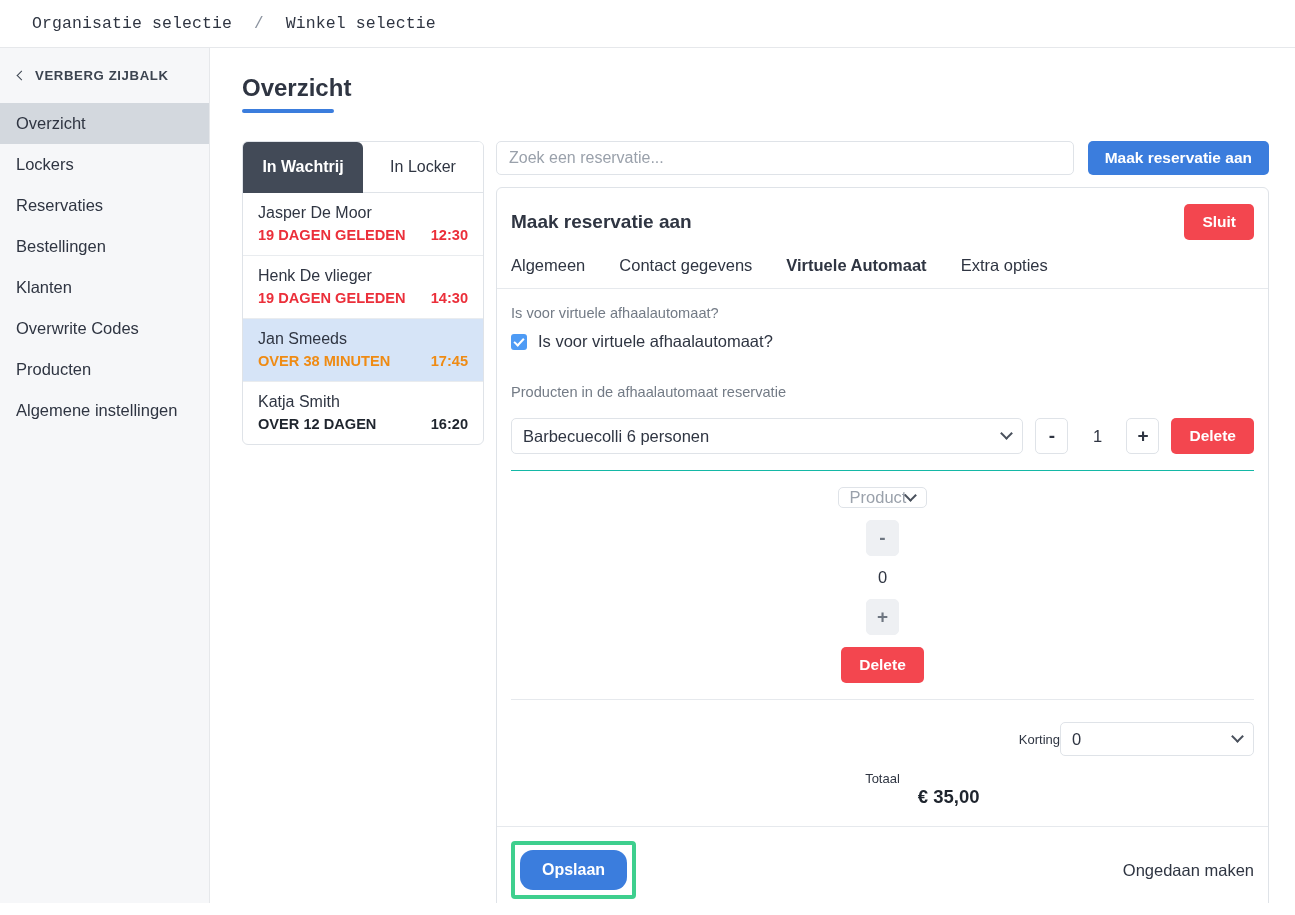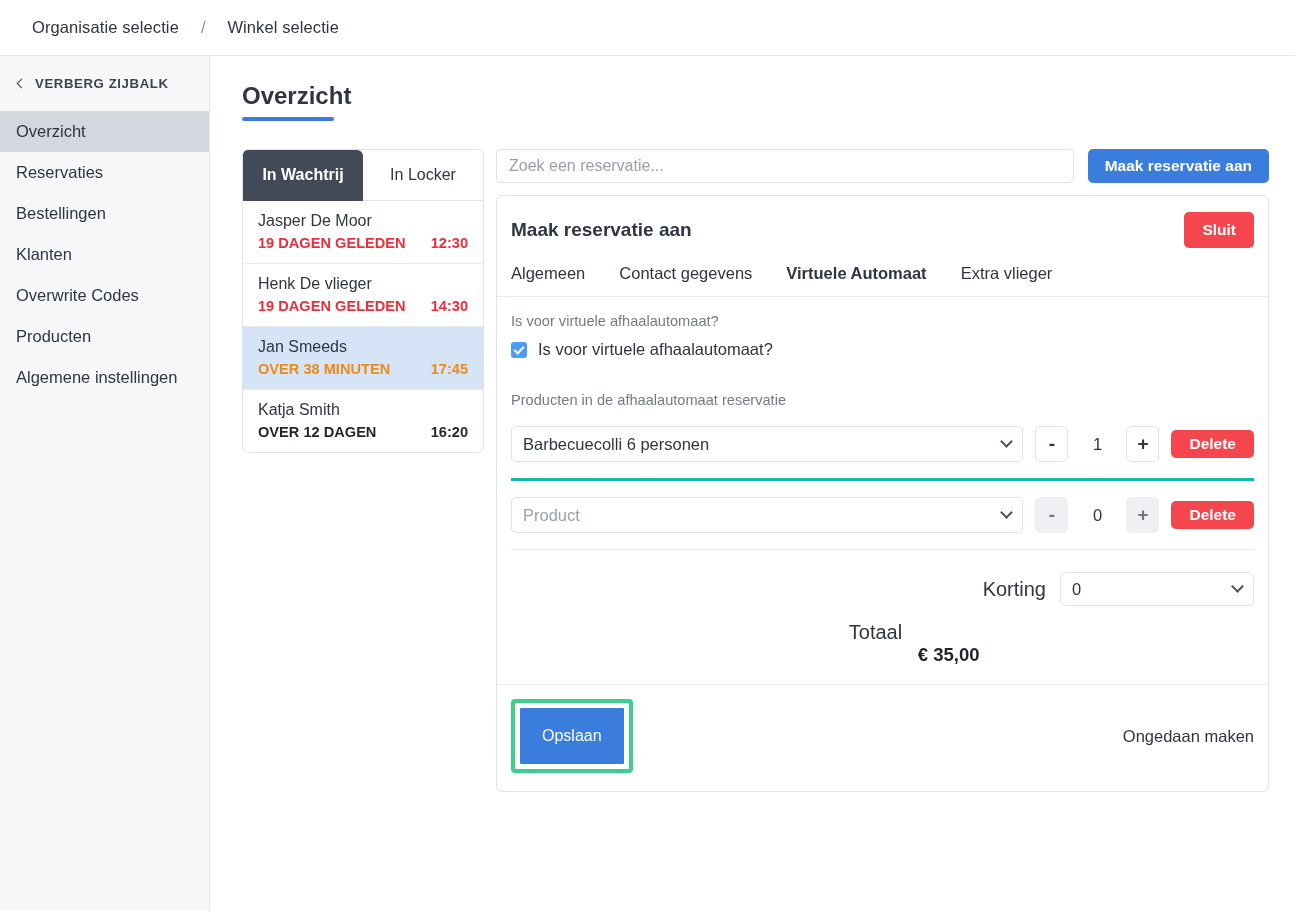--- a/index.html
+++ b/index.html
@@ -6,25 +6,26 @@
   html, body {
     width: 1295px; height: 915px;
     font-family: "Liberation Sans", sans-serif;
     background: #ffffff;
     color: #2f3542;
     overflow: hidden;
   }
 
   
   .topbar {
-    height: 56px;
+    height: 48px;
     display: flex; align-items: center;
     padding: 0 24px 0 32px;
     border-bottom: 1px solid #e6e8eb;
     background: #fff;
+    font-family: Liberation Mono, monospace;
   }
   .crumb {
     font-size: 16.5px; color: #2f3542; letter-spacing: .1px;
   }
   .crumb-sep { color: #8a929e; margin: 0 22px; font-size: 16px; }
   .topbar-right { margin-left: auto; display: flex; align-items: center; gap: 14px; }
   .doc-btn {
     border: 1px solid #d8dce1; border-radius: 5px;
     background: #fff; color: #2f3542;
     font-size: 15.5px; padding: 8px 16px;
@@ -156,21 +157,21 @@
     content: ""; position: absolute;
     left: 5px; top: 2px; width: 4px; height: 8px;
     border: solid #fff; border-width: 0 2px 2px 0;
     transform: rotate(43deg);
   }
   .check-label { font-size: 16.5px; color: #2f3542; }
 
   .section-label { font-size: 14.6px; color: #737b86; margin: 33px 0 12px 0; }
 
   .prod-row { display: flex; align-items: center; gap: 12px; padding: 6px 0 16px 0; }
-  .prod-row + .prod-row { border-top: 3px solid #14b8a6; padding-top: 16px; }
+  .prod-row + .prod-row { border-top: 1px solid #14b8a6; padding-top: 16px; flex-direction: column; }
   .select-box {
     flex: 1; height: 36px; min-width: 0;
     border: 1px solid #dfe3e8; border-radius: 5px; background: #fff;
     display: flex; align-items: center; padding: 0 11px;
     font-size: 16.5px; color: #2f3542; cursor: pointer;
   }
   .select-box.placeholder { color: #9aa1ab; }
   .chev-down {
     margin-left: auto; width: 9px; height: 9px;
     border-right: 2px solid #49505c; border-bottom: 2px solid #49505c;
@@ -181,68 +182,69 @@
     border: 1px solid #dfe3e8; background: #fff;
     font-size: 19px; font-weight: 700; color: #2f3542;
     font-family: inherit; cursor: pointer;
     display: flex; align-items: center; justify-content: center;
   }
   .step-btn.disabled { background: #eef0f3; border-color: #eef0f3; color: #6e7681; }
   .qty { width: 34px; text-align: center; font-size: 16.5px; color: #2f3542; }
   .del-btn {
     background: #f3464f; color: #fff; border: none; border-radius: 5px;
     font-size: 15.5px; font-weight: 600; font-family: inherit;
-    padding: 0 18px; height: 28px; cursor: pointer;
+    padding: 0 18px; height: 36px; cursor: pointer;
   }
 
   .totals { border-top: 1px solid #e6e9ed; padding: 22px 0 18px 0; }
   .tot-line { display: flex; align-items: center; justify-content: flex-end; }
-  .tot-label { font-size: 20px; color: #2f3542; margin-right: 14px; }
+  .tot-label { font-size: 13px; color: #2f3542; }
   .korting-select {
     width: 194px; height: 34px;
     border: 1px solid #dfe3e8; border-radius: 5px; background: #fff;
     display: flex; align-items: center; padding: 0 11px;
     font-size: 16.5px; color: #2f3542; cursor: pointer;
   }
   .tot-line.amount { margin-top: 15px; flex-direction: column; }
   .tot-value { font-size: 18.5px; font-weight: 700; color: #1f252e; width: 194px; text-align: right; }
 
   .fp-foot {
     border-top: 1px solid #e6e9ed;
     padding: 14px 14px 18px 14px;
     display: flex; align-items: center;
   }
   .save-wrap {
     border: 4px solid #3ecf8e; border-radius: 4px;
     padding: 5px; display: inline-flex;
   }
   .save-btn {
-    background: #3b7ddd; color: #fff; border: none; border-radius: 1px;
-    font-size: 16px; font-weight: 400; font-family: inherit;
-    padding: 19px 22px; cursor: pointer;
+    background: #3b7ddd; color: #fff; border: none; border-radius: 13px;
+    font-size: 16px; font-weight: 700; font-family: inherit;
+    padding: 11px 22px; cursor: pointer;
   }
   .undo-link { margin-left: auto; font-size: 16.5px; color: #2f3542; cursor: pointer; }
 </style>
 </head>
 <body>
 
 <div class="topbar">
   <span class="crumb">Organisatie selectie</span>
   <span class="crumb-sep">/</span>
   <span class="crumb">Winkel selectie</span>
 </div>
 
 <div class="shell">
 
   <div class="sidebar">
     <div class="hide-bar">
       <span class="chev-left"></span>
       <span>VERBERG ZIJBALK</span>
     </div>
     <div class="nav-item active">Overzicht</div>
+    <div class="nav-item">Lockers</div>
     <div class="nav-item">Reservaties</div>
     <div class="nav-item">Bestellingen</div>
     <div class="nav-item">Klanten</div>
     <div class="nav-item">Overwrite Codes</div>
     <div class="nav-item">Producten</div>
     <div class="nav-item">Algemene instellingen</div>
   </div>
 
   <div class="main">
     <div>
@@ -302,21 +304,21 @@
 
           <div class="fp-head">
             <span class="fp-title">Maak reservatie aan</span>
             <button class="danger-btn">Sluit</button>
           </div>
 
           <div class="fp-tabs">
             <span class="fp-tab">Algemeen</span>
             <span class="fp-tab">Contact gegevens</span>
             <span class="fp-tab active">Virtuele Automaat</span>
-            <span class="fp-tab">Extra vlieger</span>
+            <span class="fp-tab">Extra opties</span>
           </div>
 
           <div class="fp-body">
 
             <div class="field-label">Is voor virtuele afhaalautomaat?</div>
 
             <div class="check-row">
               <span class="cbox"></span>
               <span class="check-label">Is voor virtuele afhaalautomaat?</span>
             </div>

